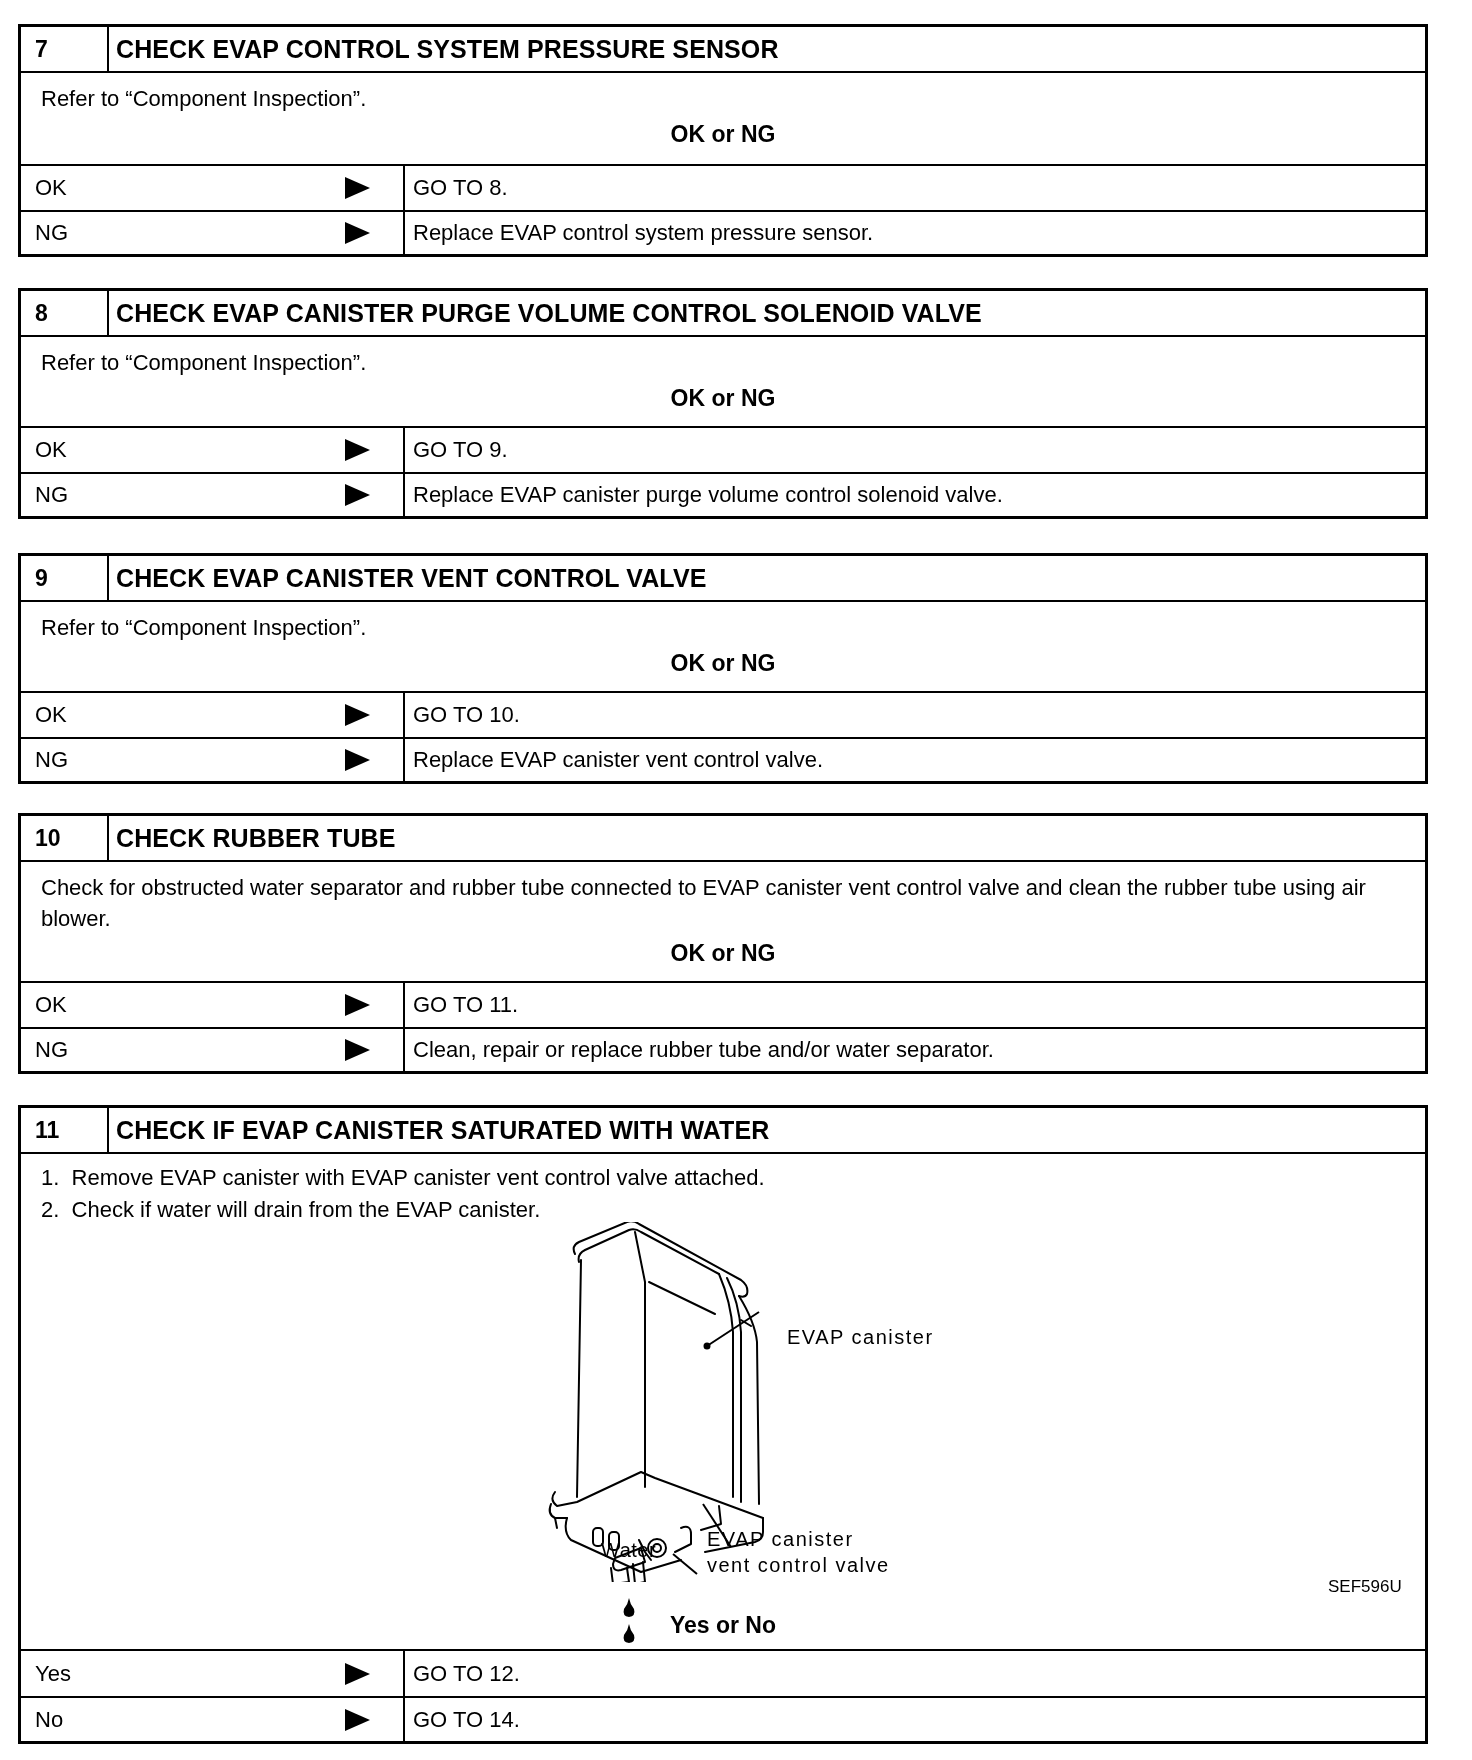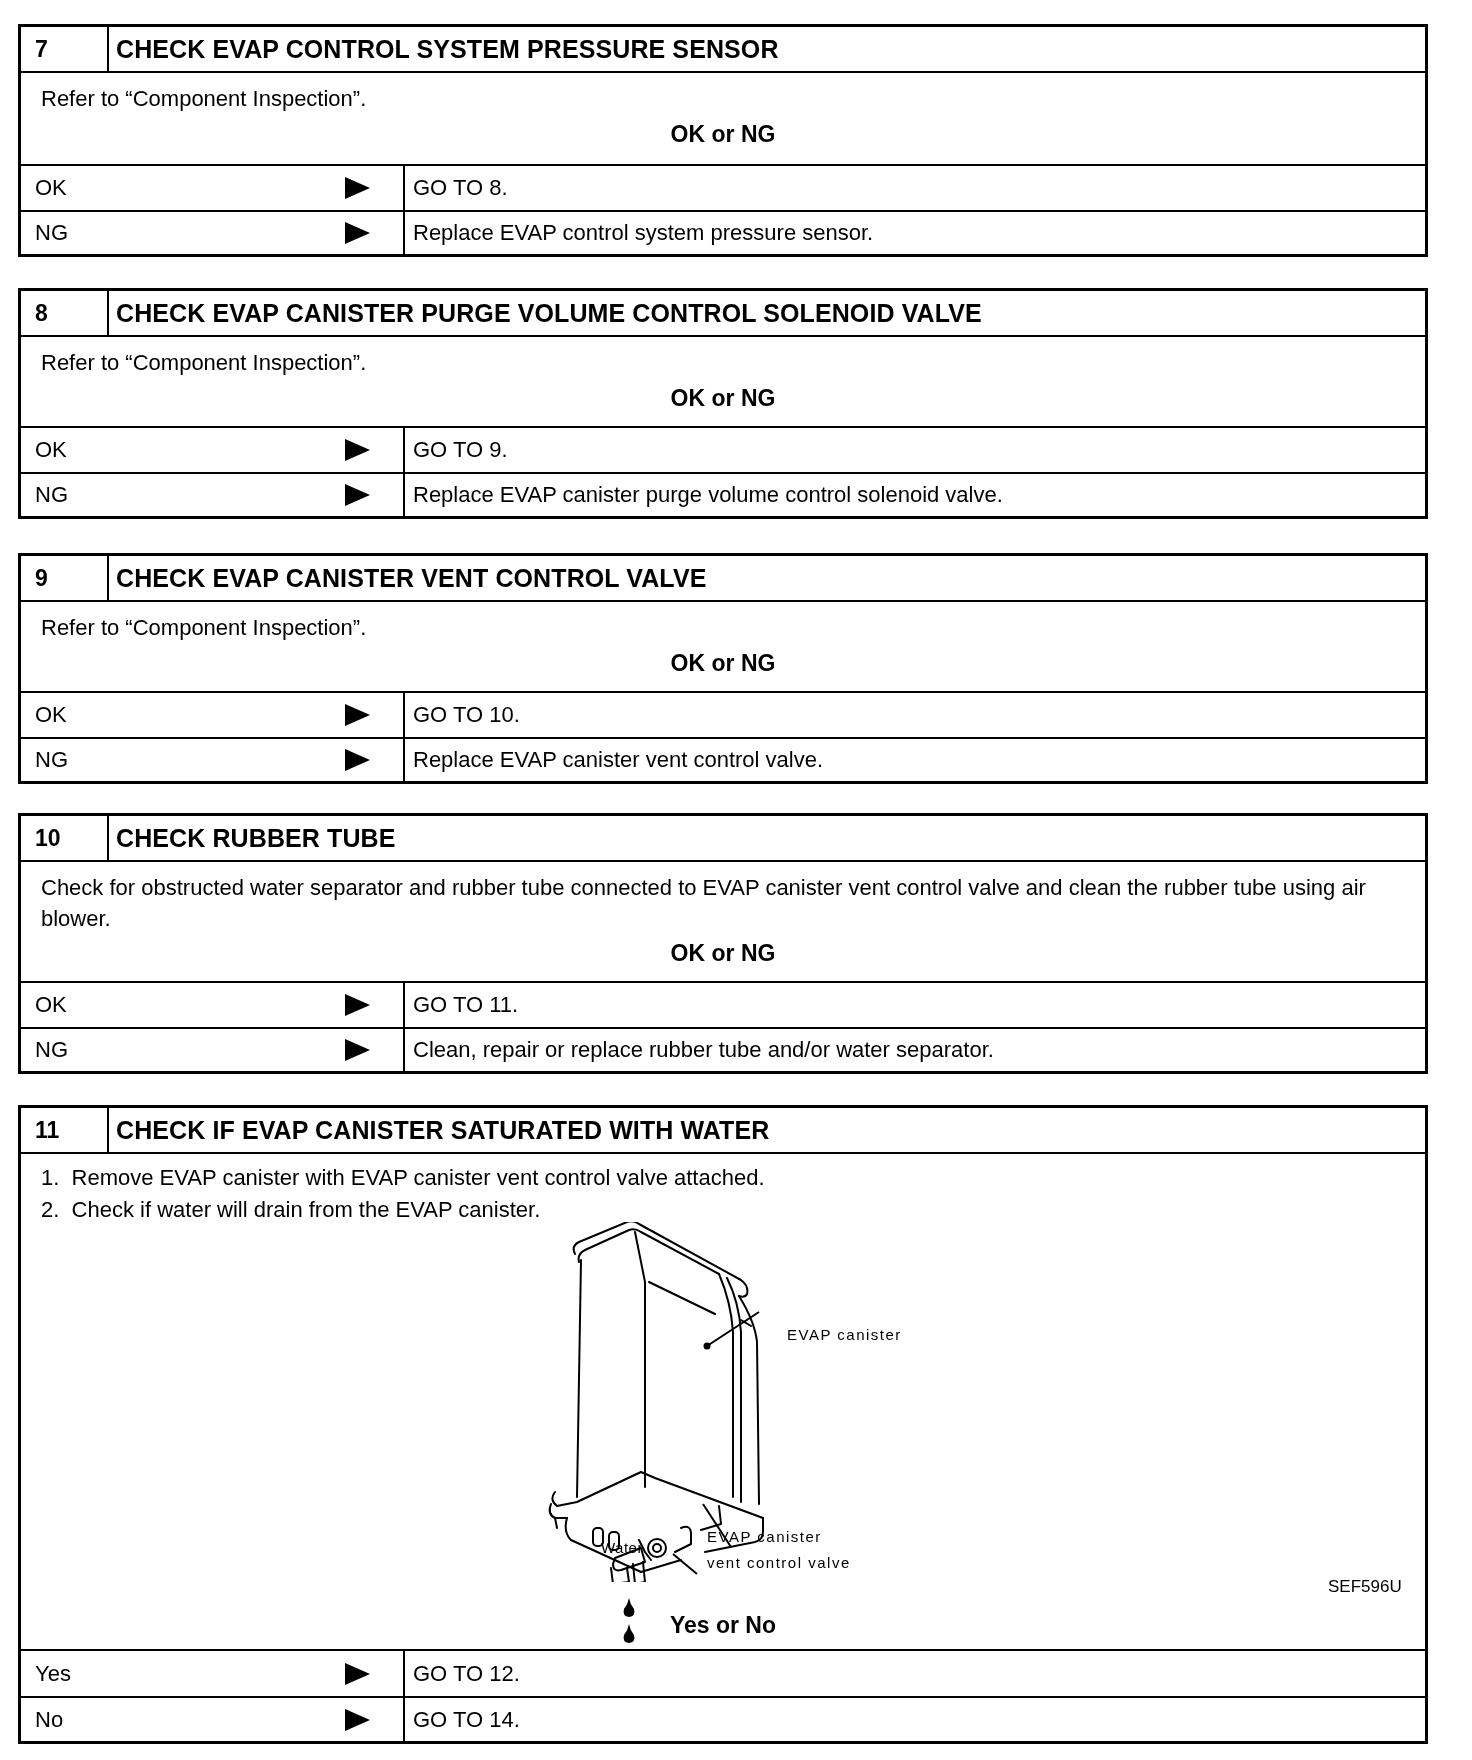--- a/index.html
+++ b/index.html
@@ -13,21 +13,21 @@
   .body { position: relative; box-sizing: border-box; border-bottom: 2px solid #000; }
   .body .txt { position: absolute; left: 20px; right: 14px; top: 10px; font-size: 22px; line-height: 32px; }
   .body .decision { position: absolute; left: 0; right: 0; text-align: center; font-weight: bold; font-size: 23px; }
   .row { display: flex; height: 44px; box-sizing: border-box; }
   .row + .row { border-top: 2px solid #000; }
   .row .lbl { width: 384px; border-right: 2px solid #000; box-sizing: border-box; position: relative;
               font-size: 22px; display: flex; align-items: center; padding-left: 14px; }
   .row .arrow { position: absolute; right: 33px; top: 50%; margin-top: -11px; width: 0; height: 0;
                 border-top: 11px solid transparent; border-bottom: 11px solid transparent; border-left: 25px solid #000; }
   .row .res { flex: 1; font-size: 22px; display: flex; align-items: center; padding-left: 8px; }
-  .fig-label { position: absolute; font-size: 15px; letter-spacing: 1.5px; white-space: nowrap; }
+  .fig-label { position: absolute; font-size: 20px; letter-spacing: 1.5px; white-space: nowrap; }
   .fig-code { position: absolute; font-size: 17px; font-weight: normal; }
 </style>
 </head>
 <body>
 
 <div class="block" style="top:24px;">
   <div class="hdr">
     <div class="num">7</div>
     <div class="title">CHECK EVAP CONTROL SYSTEM PRESSURE SENSOR</div>
   </div>

